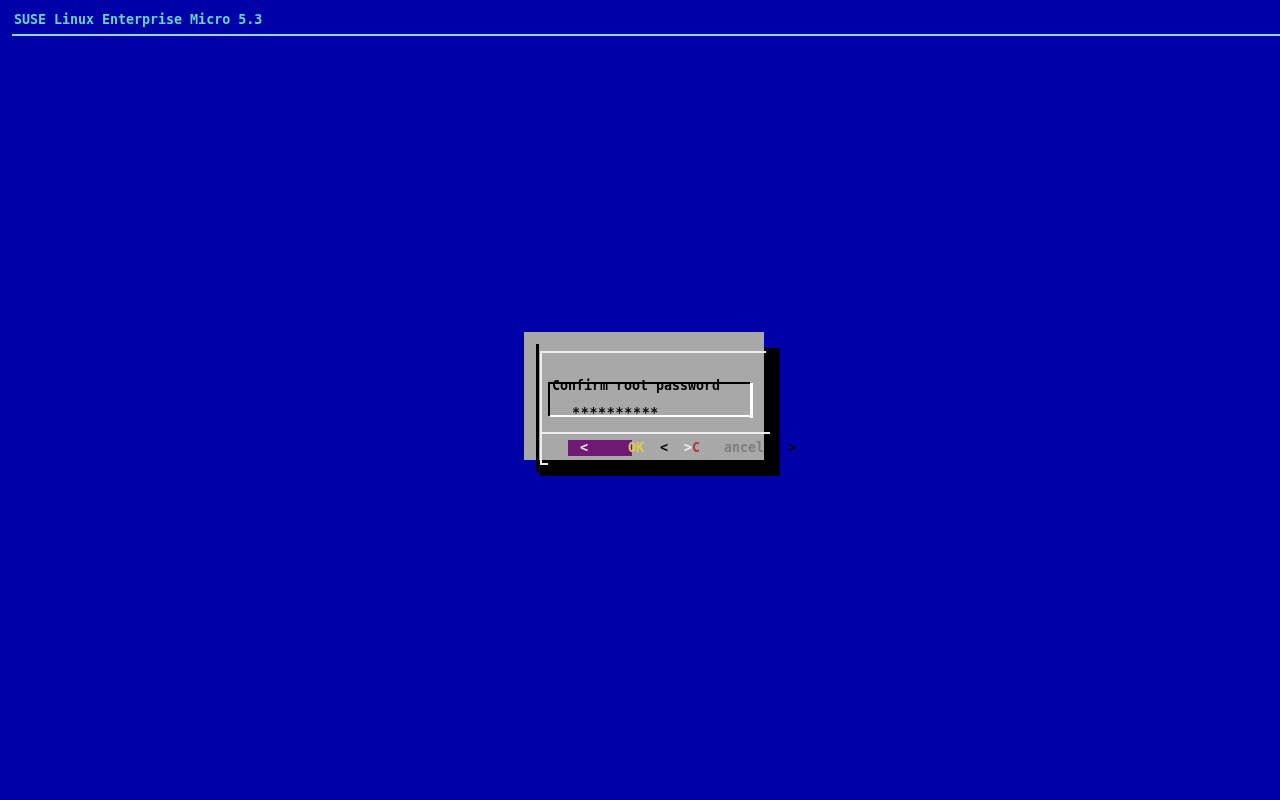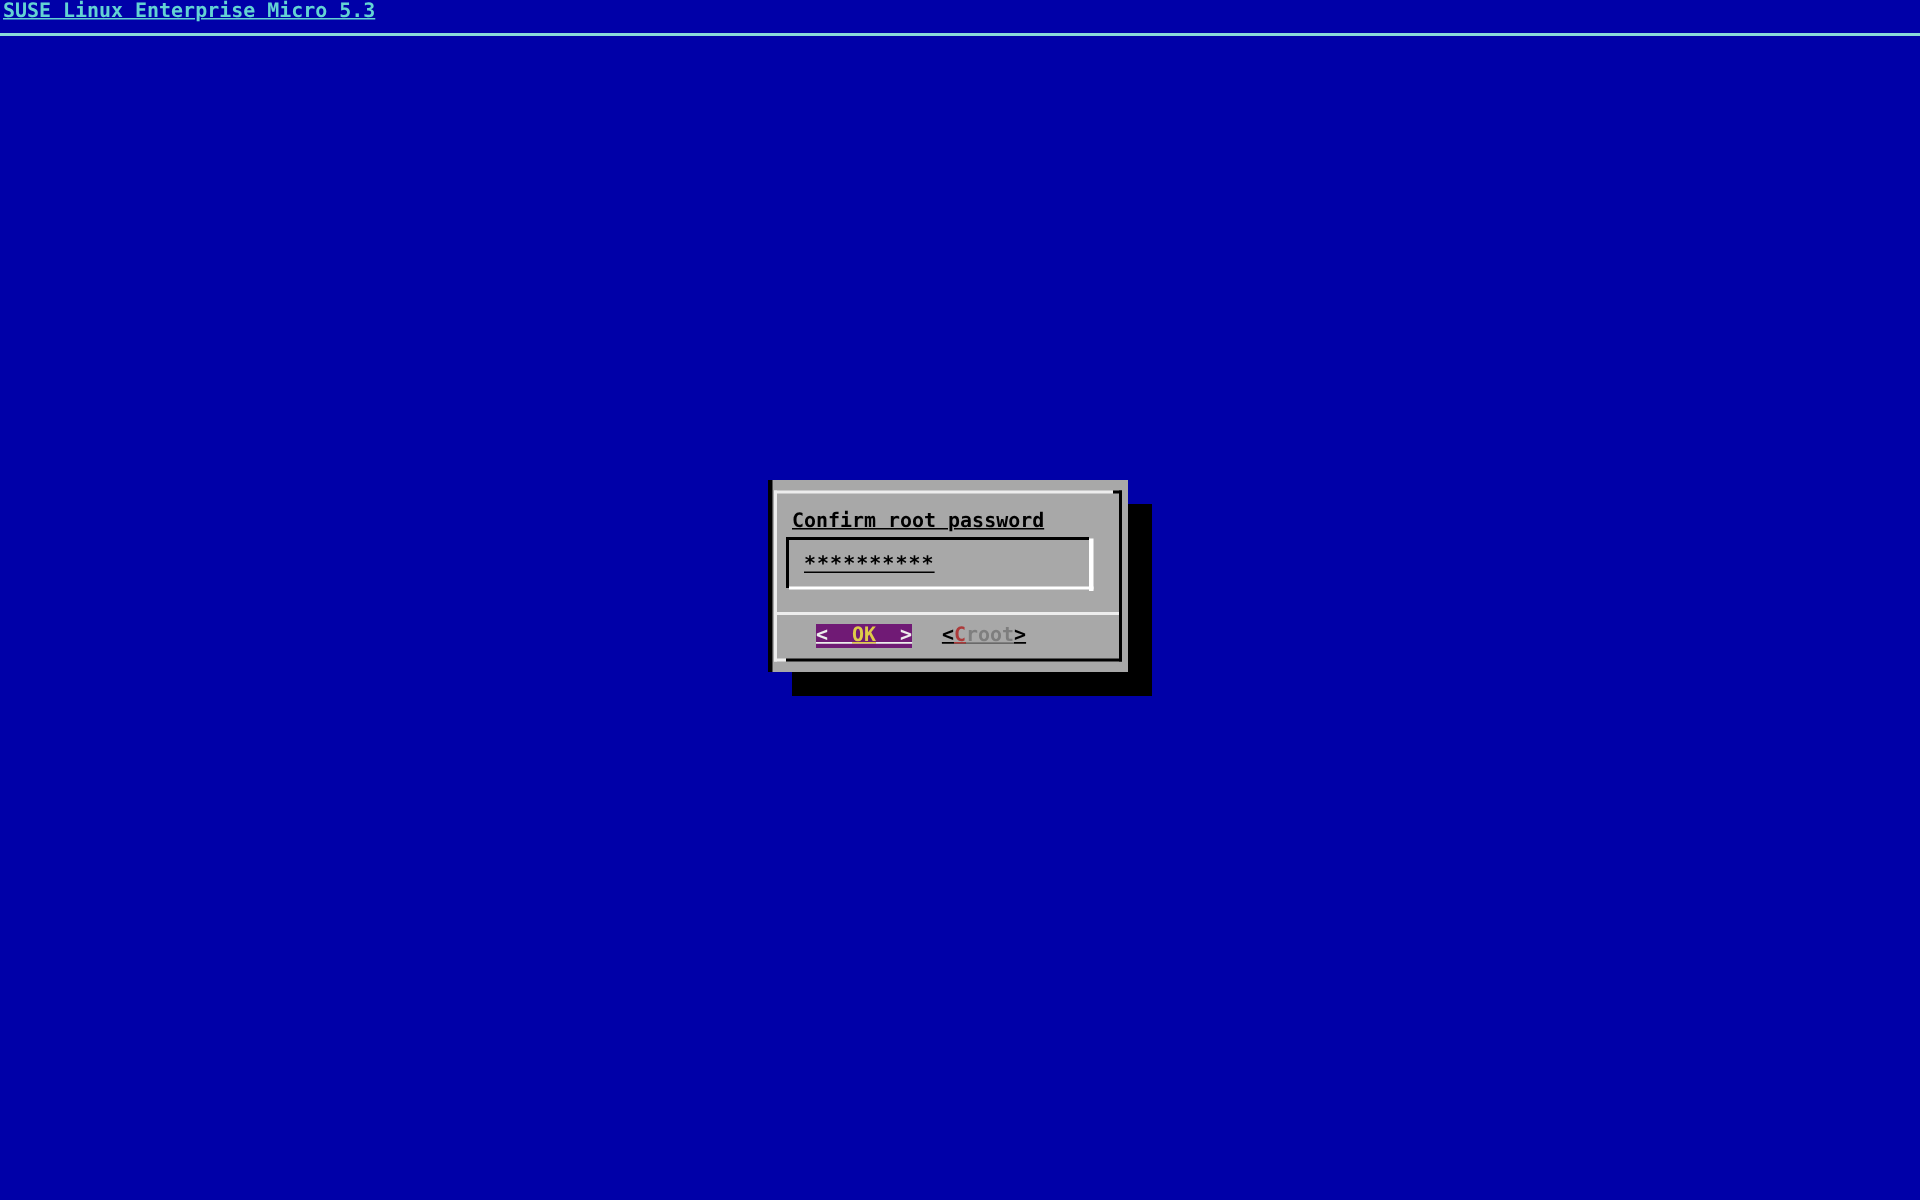--- a/index.html
+++ b/index.html
@@ -1,15 +1,15 @@
 <!DOCTYPE html>
 <html><head>
 <meta charset="utf-8">
 <style>
-  * { margin:0; padding:0; box-sizing:border-box;text-decoration:underline; }
+  * { margin:12px; padding:0; box-sizing:border-box; }
   html,body { width:1280px; height:800px; overflow:hidden; }
   body {
     background:#0000A8;
     font-family:"DejaVu Sans Mono", monospace;
     font-weight:bold;
     font-size:13.3px;
     line-height:16px;
   }
   .abs { position:absolute; }
   
@@ -18,21 +18,21 @@
   
   .dialog-shadow { left:528px; top:336px; width:240px; height:128px; background:#000; }
   .dialog { left:512px; top:320px; width:240px; height:128px; background:#A8A8A8; }
   .edge-left-black { left:0; top:0; width:3px; height:128px; background:#000; }
   .bd-top-white    { left:4px;   top:7px;   width:226px; height:2px;  background:#EDEDED; }
   .bd-top-right-black { left:230px; top:7px; width:6px; height:2px; background:#000; }
   .bd-left-white   { left:4px;   top:7px;   width:2px;  height:114px; background:#EDEDED; }
   .bd-right-black  { left:234px; top:7px;   width:2px;  height:114px; background:#000; }
   .bd-bottom-black { left:12px;  top:119px; width:224px; height:2px;  background:#000; }
   .bd-bottom-left-white { left:4px; top:119px; width:8px; height:2px; background:#EDEDED; }
-  .dialog-title { left:16px; top:20px; height:16px; color:#000; white-space:pre; }
+  .dialog-title { left:16px; top:34px; height:16px; color:#000; white-space:pre; }
   
   .in-top-black   { left:12px;  top:38px; width:202px; height:2px;  background:#000; }
   .in-left-black  { left:12px;  top:38px; width:2px;   height:34px; background:#000; }
   .in-right-white { left:214px; top:39px; width:3px;   height:35px; background:#FFFFFF; }
   .in-bottom-white{ left:14px;  top:71px; width:203px; height:2px;  background:#FFFFFF; }
   .password-field { left:14px; top:40px; width:200px; height:31px; cursor:text; }
   .password-value { position:absolute; left:10px; top:9px; color:#000; white-space:pre; letter-spacing:0.7px; }
   
   .separator { left:6px; top:88px; width:228px; height:2px; background:#EDEDED; }
   
@@ -67,14 +67,14 @@
   <div class="abs in-right-white"></div>
   <div class="abs in-bottom-white"></div>
   <div class="abs password-field">
     <span class="password-value">**********</span>
   </div>
 
   <div class="abs separator"></div>
 
   <div class="abs btn btn-ok"><span>&lt;  </span><span class="ok-label">OK</span><span>  &gt;</span></div>
 
-  <div class="abs btn btn-cancel"><span>&lt;</span><span class="cancel-key">C</span><span class="cancel-rest">root</span><span>&gt;</span></div>
+  <div class="abs btn btn-cancel"><span>&lt;</span><span class="cancel-key">C</span><span class="cancel-rest">ancel</span><span>&gt;</span></div>
 </div>
 
 </body></html>

